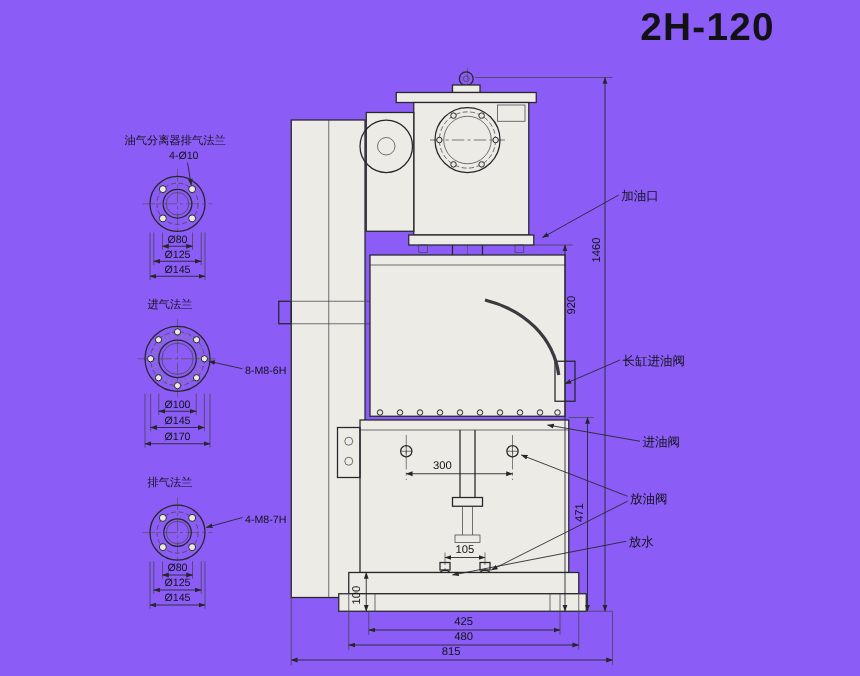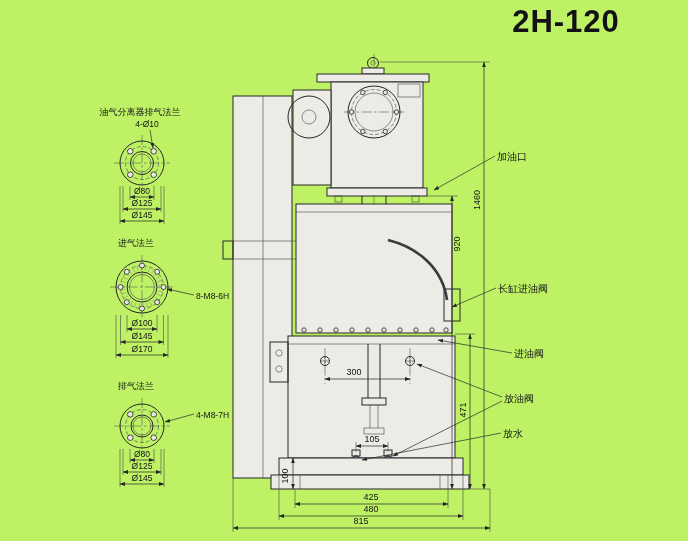--- a/index.html
+++ b/index.html
@@ -1,19 +1,19 @@
 <!DOCTYPE html>
 <html><head>
 <meta charset="utf-8">
 <style>
   html,body { margin:0; padding:0; }
   .canvas {
     position:relative;
     width:688px; height:541px;
-    background:#bef264;
+    background:#8b5cf6;
     overflow:hidden;
     font-family:"Liberation Sans","DejaVu Sans",sans-serif;
   }
   svg { display:block; }
   .ln   { fill:none; stroke:#26262a; stroke-width:1; }
   .lnf  { fill:#edebe5; stroke:#26262a; stroke-width:1; }
   .thin { fill:none; stroke:#44444a; stroke-width:0.6; }
   .dash { fill:none; stroke:#44444a; stroke-width:0.6; stroke-dasharray:4 2; }
   .cl   { fill:none; stroke:#55555a; stroke-width:0.6; stroke-dasharray:10 2.5 2.5 2.5; }
   .dim  { fill:none; stroke:#26262a; stroke-width:0.7; }

